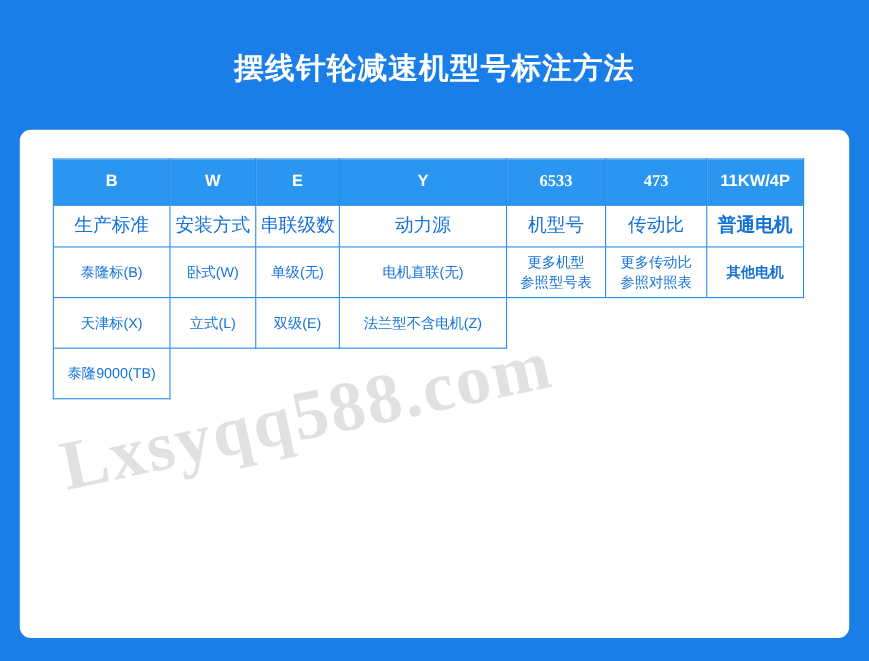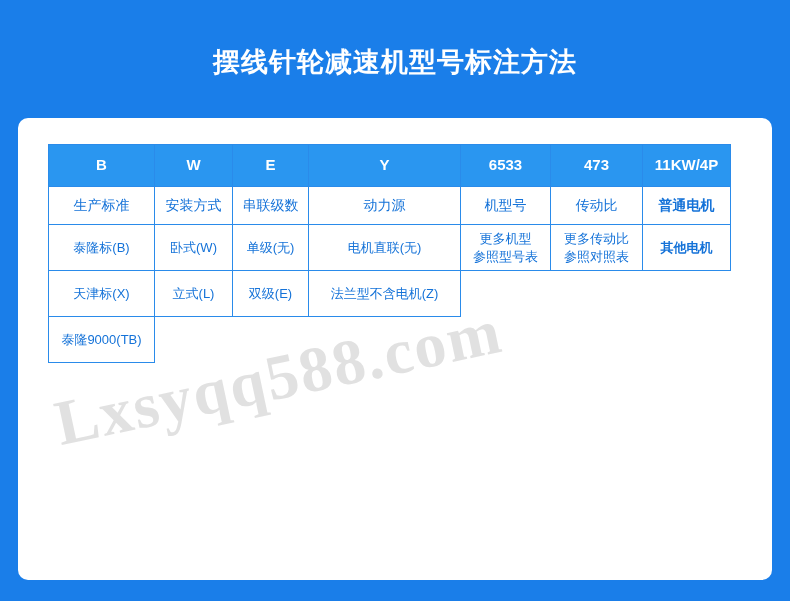--- a/index.html
+++ b/index.html
@@ -85,29 +85,29 @@
   table.spec tr.head td {
     background: #2a96f0;
     color: #ffffff;
     font-weight: bold;
     font-size: 15px;
     height: 42px;
   }
   table.spec tr.sub td {
     background: #ffffff;
     color: #1472d8;
-    font-size: 14px;
+    font-size: 17px;
     height: 38px;
   }
   .c0 { width: 106px; }
   .c1 { width: 78px; }
   .c2 { width: 76px; }
   .c3 { width: 152px; }
-  .c4 { width: 90px; }
-  .c5 { width: 92px; }
+  .c4 { width: 90px; font-family: Liberation Serif, serif; }
+  .c5 { width: 92px; font-family: Liberation Serif, serif; }
   .c6 { width: 88px; font-weight: bold; }
   .small { font-size: 12.5px; }
 </style>
 </head>
 <body>
 
 <div class="page">
 
   <div class="title">摆线针轮减速机型号标注方法</div>
 

